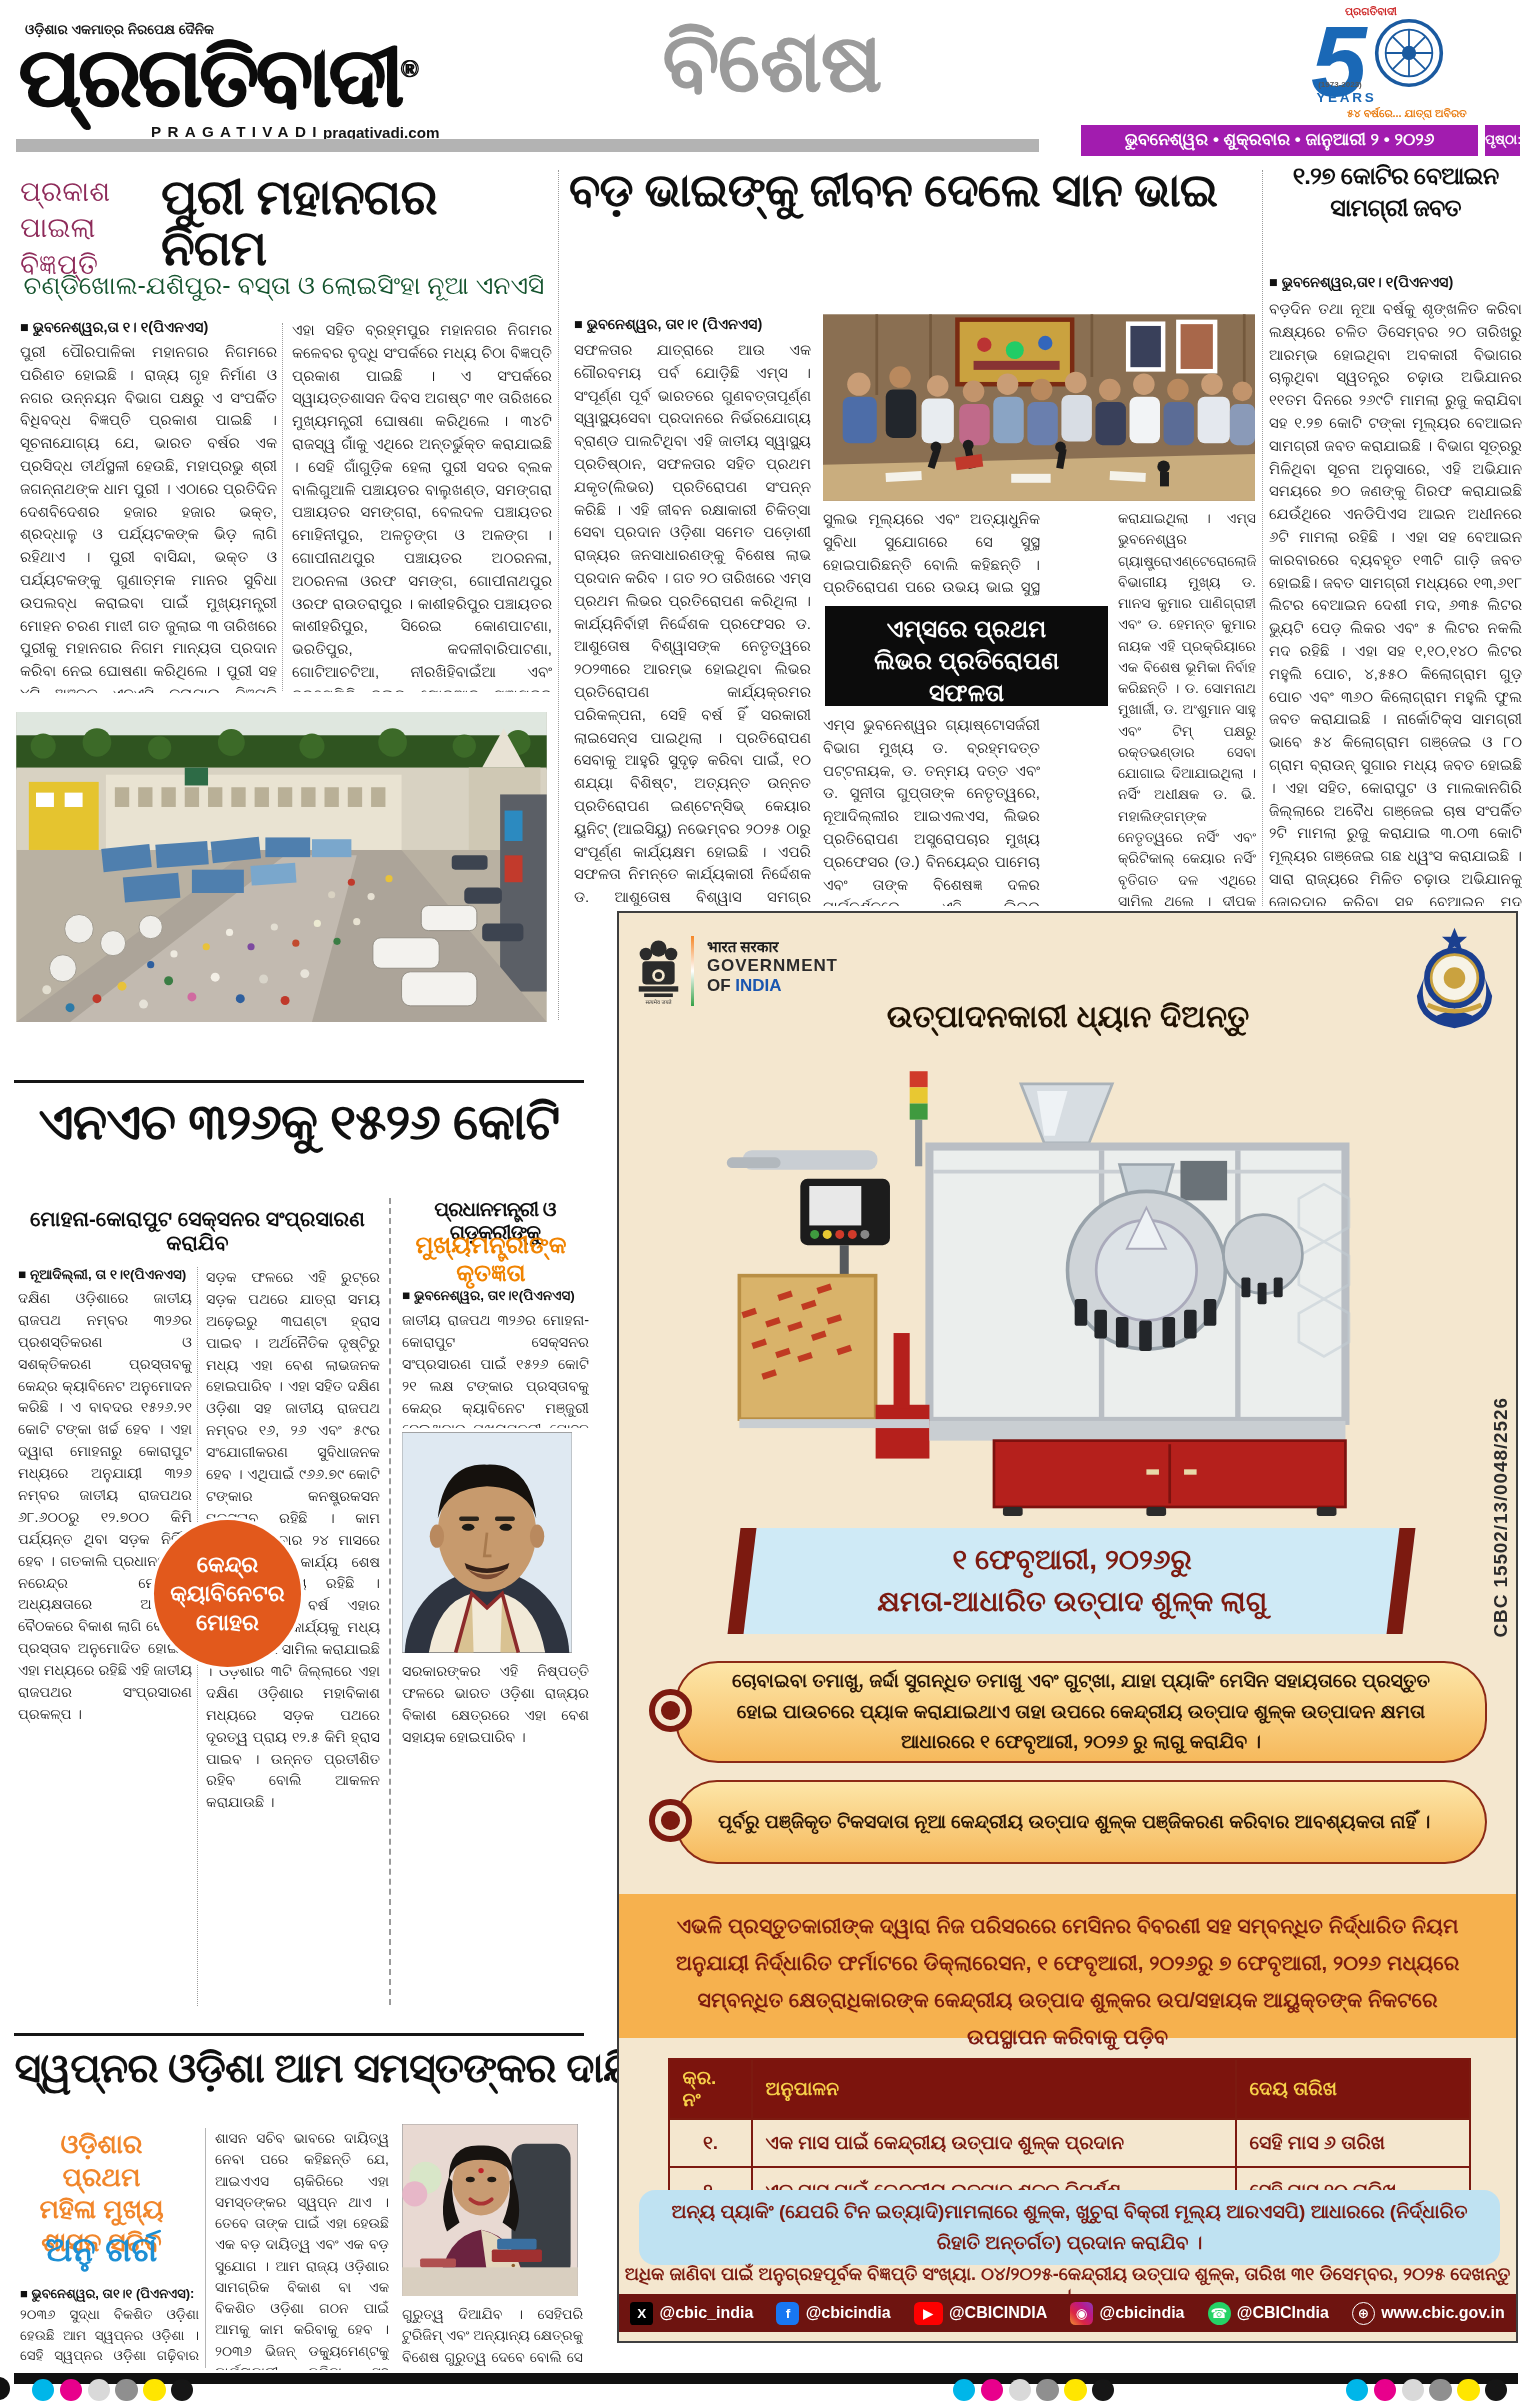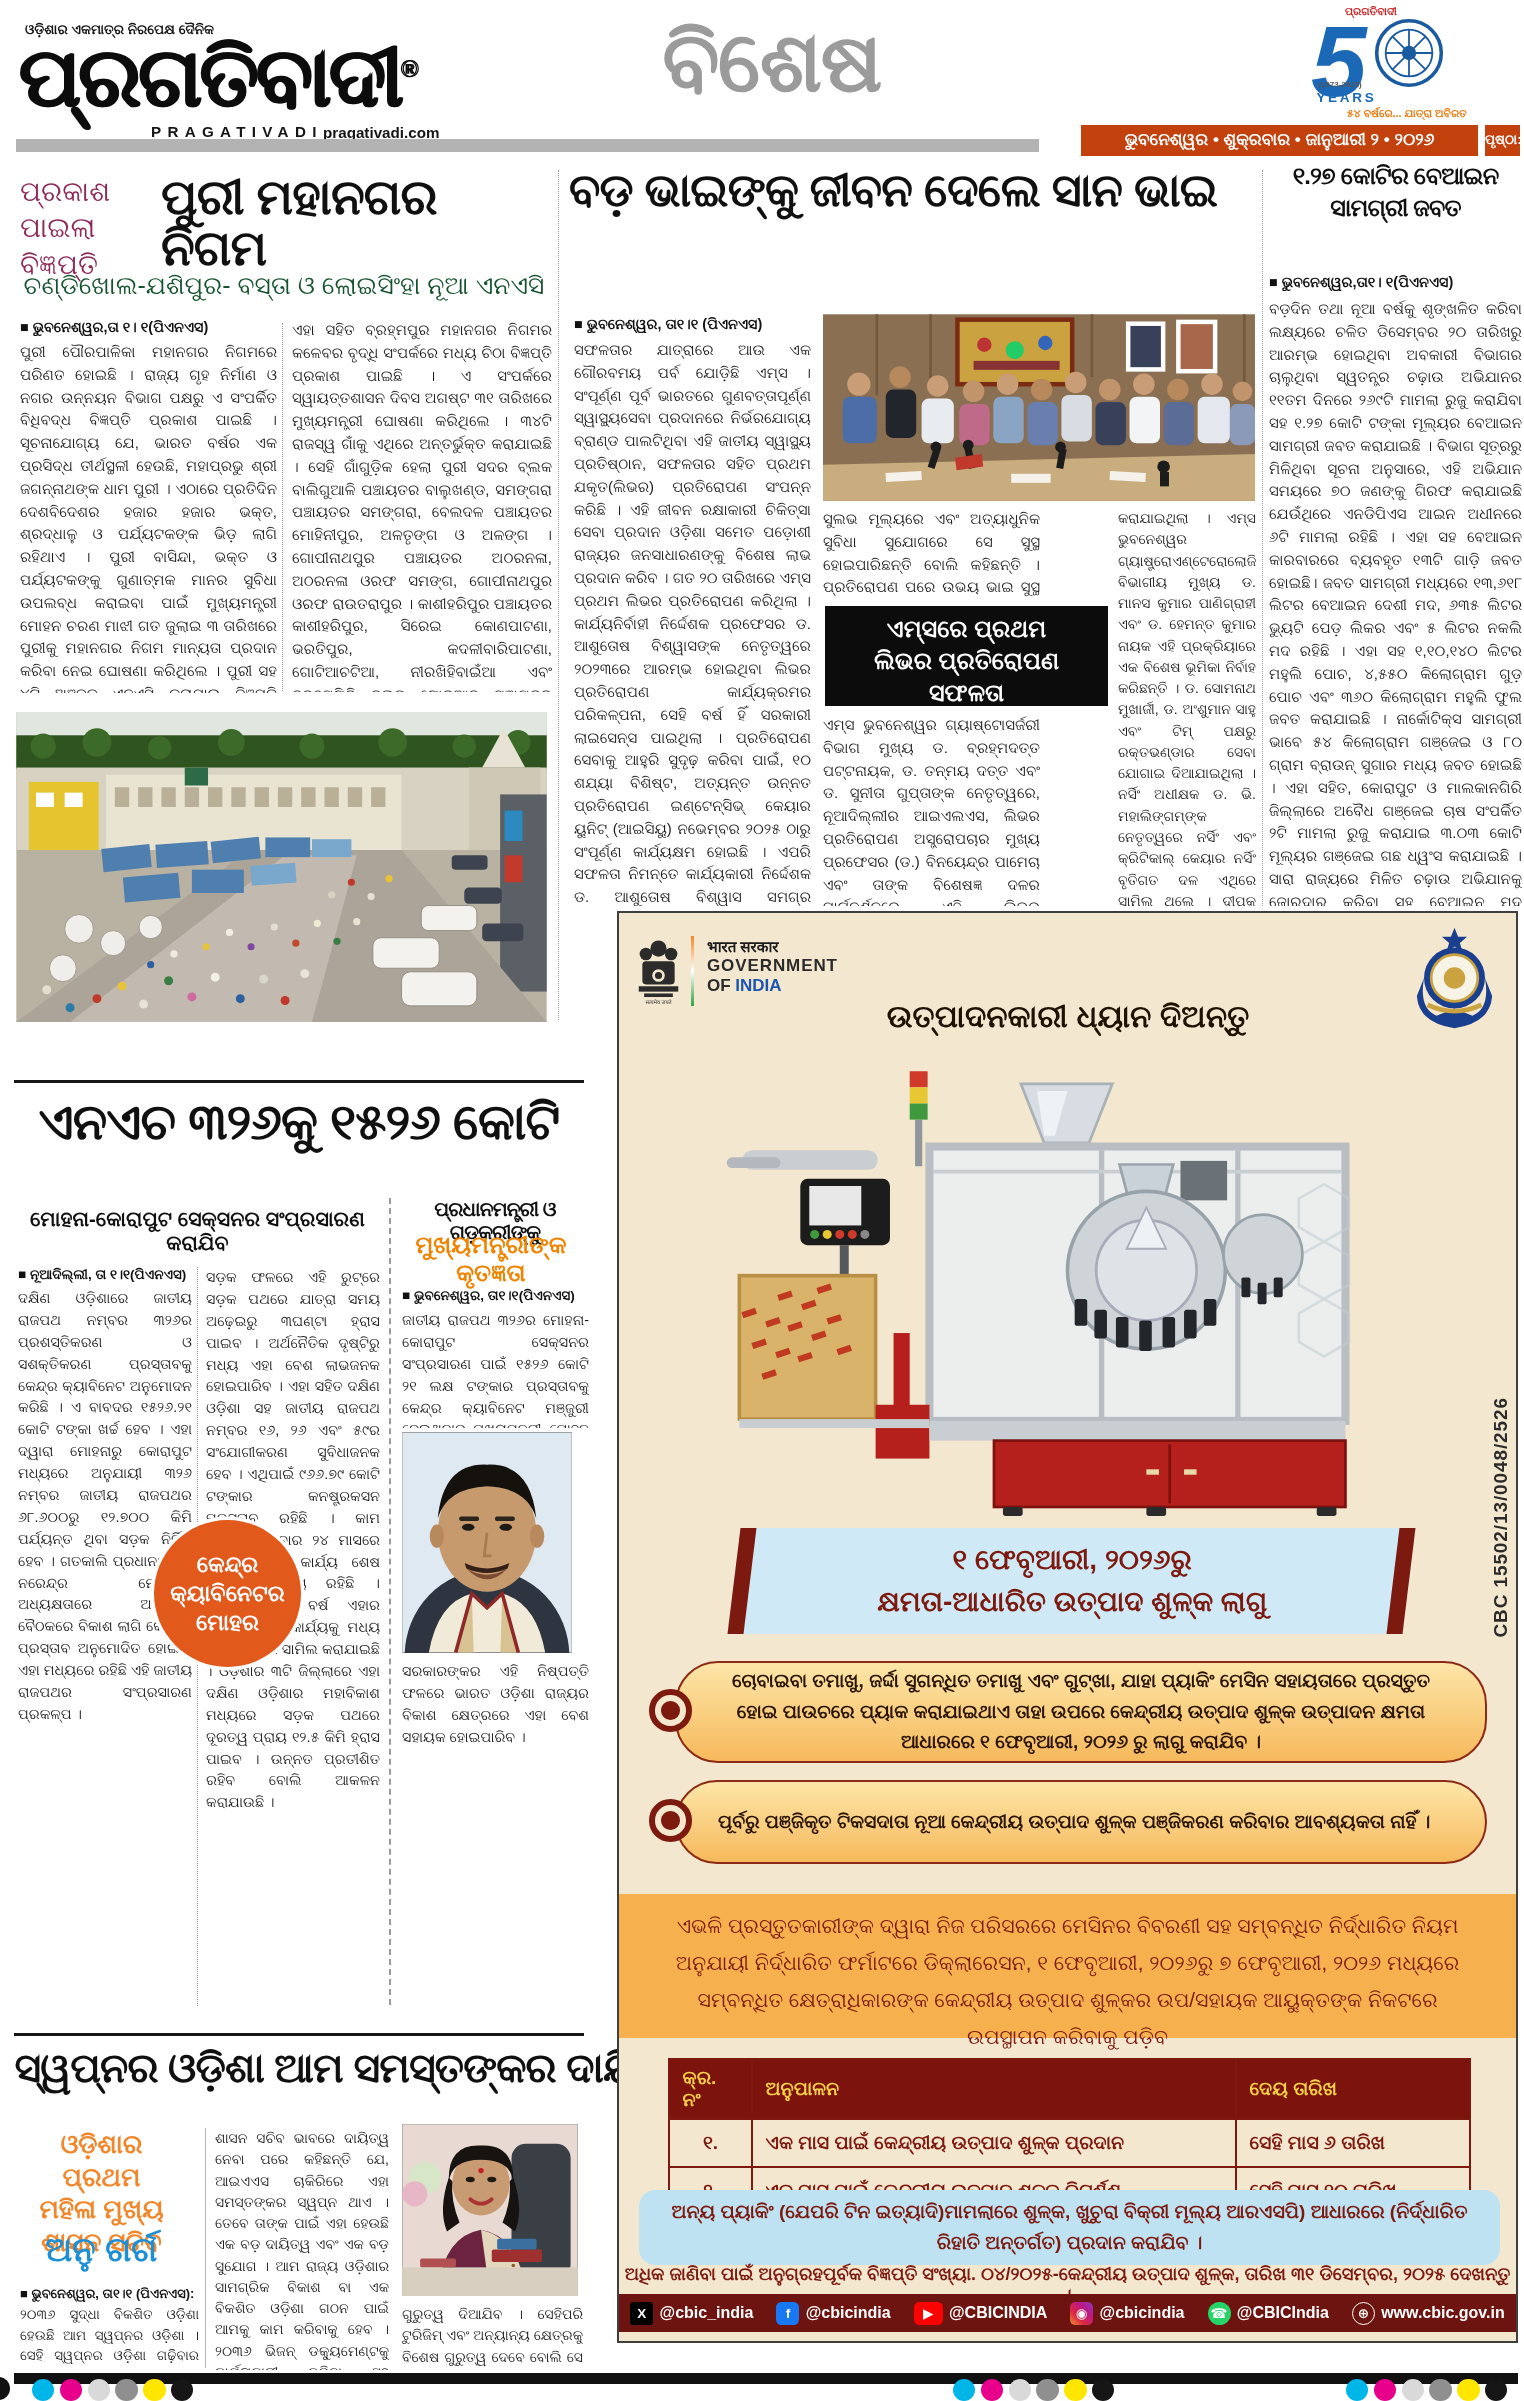--- a/index.html
+++ b/index.html
@@ -13,31 +13,31 @@
   .ctr{text-align:center}
   .vsep{border-left:1.8px dotted #9b9b9b}
   .vsolid{border-left:0.9px solid #b5b5b5}
   .hrule{background:#161616}
   .headline{font-weight:bold;color:#101010;letter-spacing:-0.9px}
   .dot{display:inline-block;width:22.4px;height:22.4px;border-radius:50%;margin-right:5.4px;vertical-align:middle}
   .sv{display:block}
   
   .logo-big{font-size:83px;font-weight:900;color:#0c0c0c;letter-spacing:-2.7px;line-height:1;text-shadow:1.8px 0 #0c0c0c}
   .section-big{font-size:84px;font-weight:900;color:#9b9b9b;line-height:1;letter-spacing:-1.8px}
-  .datebar{background:#c2410c;color:#fff;font-weight:bold;font-size:17px;text-align:center}
+  .datebar{background:#a21caf;color:#fff;font-weight:bold;font-size:17px;text-align:center}
   
   .ad{border:2.7px solid #3f3f3f;background:#f4e7cf}
   .ad-head{font-weight:bold;color:#201202;text-align:center}
   .banner{background:#cfeaf6;border-left:16px solid #7c1a10;border-right:16px solid #7c1a10;transform:skewX(-7deg)}
   .banner-in{transform:skewX(7deg);color:#7c1a10;font-weight:bold;text-align:center;font-size:28px;line-height:1.5;padding-top:10.8px}
   .bullet-box{border:2.7px solid #8c2a16;border-radius:43px;background:linear-gradient(#fde6a8,#f6b95c);
               display:flex;align-items:center;justify-content:flex-start;padding:5.4px 41px;
               color:#2a1405;font-weight:bold;font-size:19px;text-align:center;line-height:1.6}
   .bullet-dot{width:30.5px;height:30.5px;background:#7c1a10;border:6.3px solid #f4e7cf;outline:6.3px solid #7c1a10;border-radius:50%}
-  .band{background:#f6b14e;color:#7c1a10;font-weight:normal;font-size:20.6px;text-align:center;line-height:1.8;padding:12.6px 49px}
+  .band{background:#f6b14e;color:#7c1a10;font-weight:bold;font-size:20.6px;text-align:center;line-height:1.8;padding:12.6px 49px}
   table.adtab{border-collapse:collapse;width:100%;border:2.7px solid #7c1a10}
   table.adtab td,table.adtab th{border:2.7px solid #7c1a10;font-size:19px;font-weight:bold;padding:7.2px 12.6px}
   table.adtab th{background:#7c140d;color:#f7d04a;text-align:left;height:50px}
   table.adtab td{color:#7c1a10;height:48px}
   .bluebox{background:#bfe2f2;border-radius:16px;color:#7c1a10;font-weight:bold;font-size:19px;text-align:center;line-height:1.6;padding:7.2px 27px}
   .adfooter{background:#6e1410;color:#fff;display:flex;align-items:center;justify-content:center;gap:23px;font-weight:bold;font-size:16px}
   .soc{display:flex;align-items:center;gap:6.3px}
   .soc .ic{display:inline-flex;align-items:center;justify-content:center;width:23px;height:23px;border-radius:5.4px;color:#fff;font-size:13.5px;font-weight:bold}
   .blackbox{background:#0c0c0c;color:#fff;font-weight:bold;text-align:center}
   .badge{border-radius:50%;background:#e2591c;color:#fff;font-weight:bold;text-align:center;

